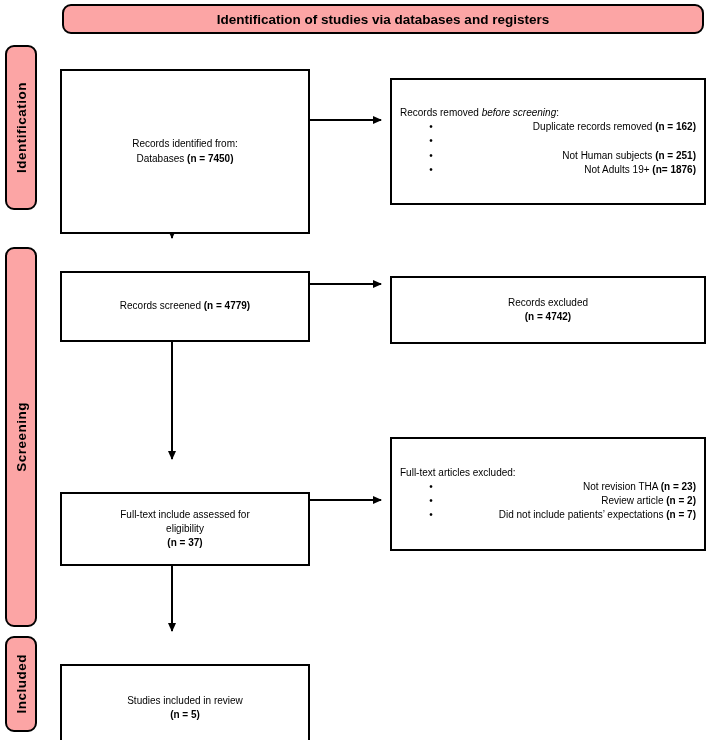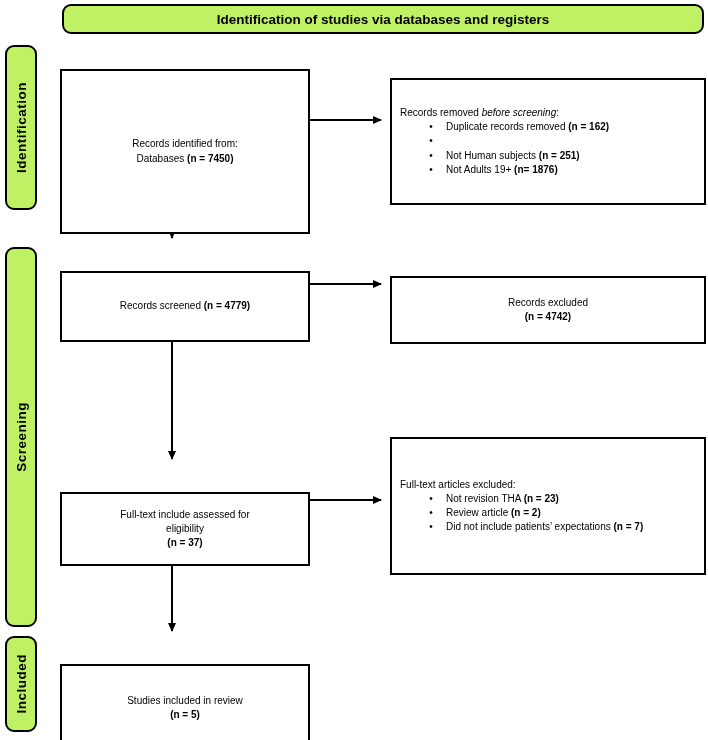--- a/index.html
+++ b/index.html
@@ -13,21 +13,21 @@
     position: relative;
     width: 708px;
     height: 740px;
     background: #ffffff;
     overflow: hidden;
   }
   .abs { position: absolute; box-sizing: border-box; }
 
   
   .pill {
-    background: #bef264;
+    background: #fca5a5;
     border: 2px solid #000000;
     border-radius: 9px;
     display: flex;
     align-items: center;
     justify-content: center;
     font-weight: bold;
   }
   .banner {
     left: 62px; top: 4px; width: 642px; height: 30px;
     font-size: 13.5px;
@@ -61,39 +61,39 @@
     text-align: center;
     margin-top: 24px;
   }
   .box-identified { left: 60px; top: 45px;  width: 250px; height: 165px; }
   .box-screened   { left: 60px; top: 247px; width: 250px; height: 71px;  }
   .box-fulltext   { left: 60px; top: 468px; width: 250px; height: 74px;  }
   .box-included   { left: 60px; top: 640px; width: 250px; height: 88px;  }
 
   .box-removed    { left: 390px; top: 78px;  width: 316px; height: 127px; }
   .box-excluded   { left: 390px; top: 252px; width: 316px; height: 68px; justify-content: center;  }
-  .box-ftexcl     { left: 390px; top: 437px; width: 316px; height: 138px; }
+  .box-ftexcl     { left: 390px; top: 437px; width: 316px; height: 114px; }
 
   .list-box {
     display: flex;
     flex-direction: column;
     justify-content: center;
     padding: 6px 6px 6px 8px;
   }
   .bullet-row {
     display: flex;
     align-items: flex-start;
   }
   .bullet-row .dot {
     flex: 0 0 30px;
     text-align: center;
     margin-left: 16px;
   }
   .bullet-row .dot::before { content: "\2022"; }
-  .bullet-row .btext { flex: 1 1 auto; padding-right: 2px; }
+  .bullet-row .btext { flex: 1 1 auto; padding-right: 2px; text-align: right; }
 
   .it { font-style: italic; }
   b { font-weight: bold; }
 
   
   svg.arrows {
     position: absolute;
     left: 0; top: 0;
     width: 708px; height: 740px;
     pointer-events: none;

